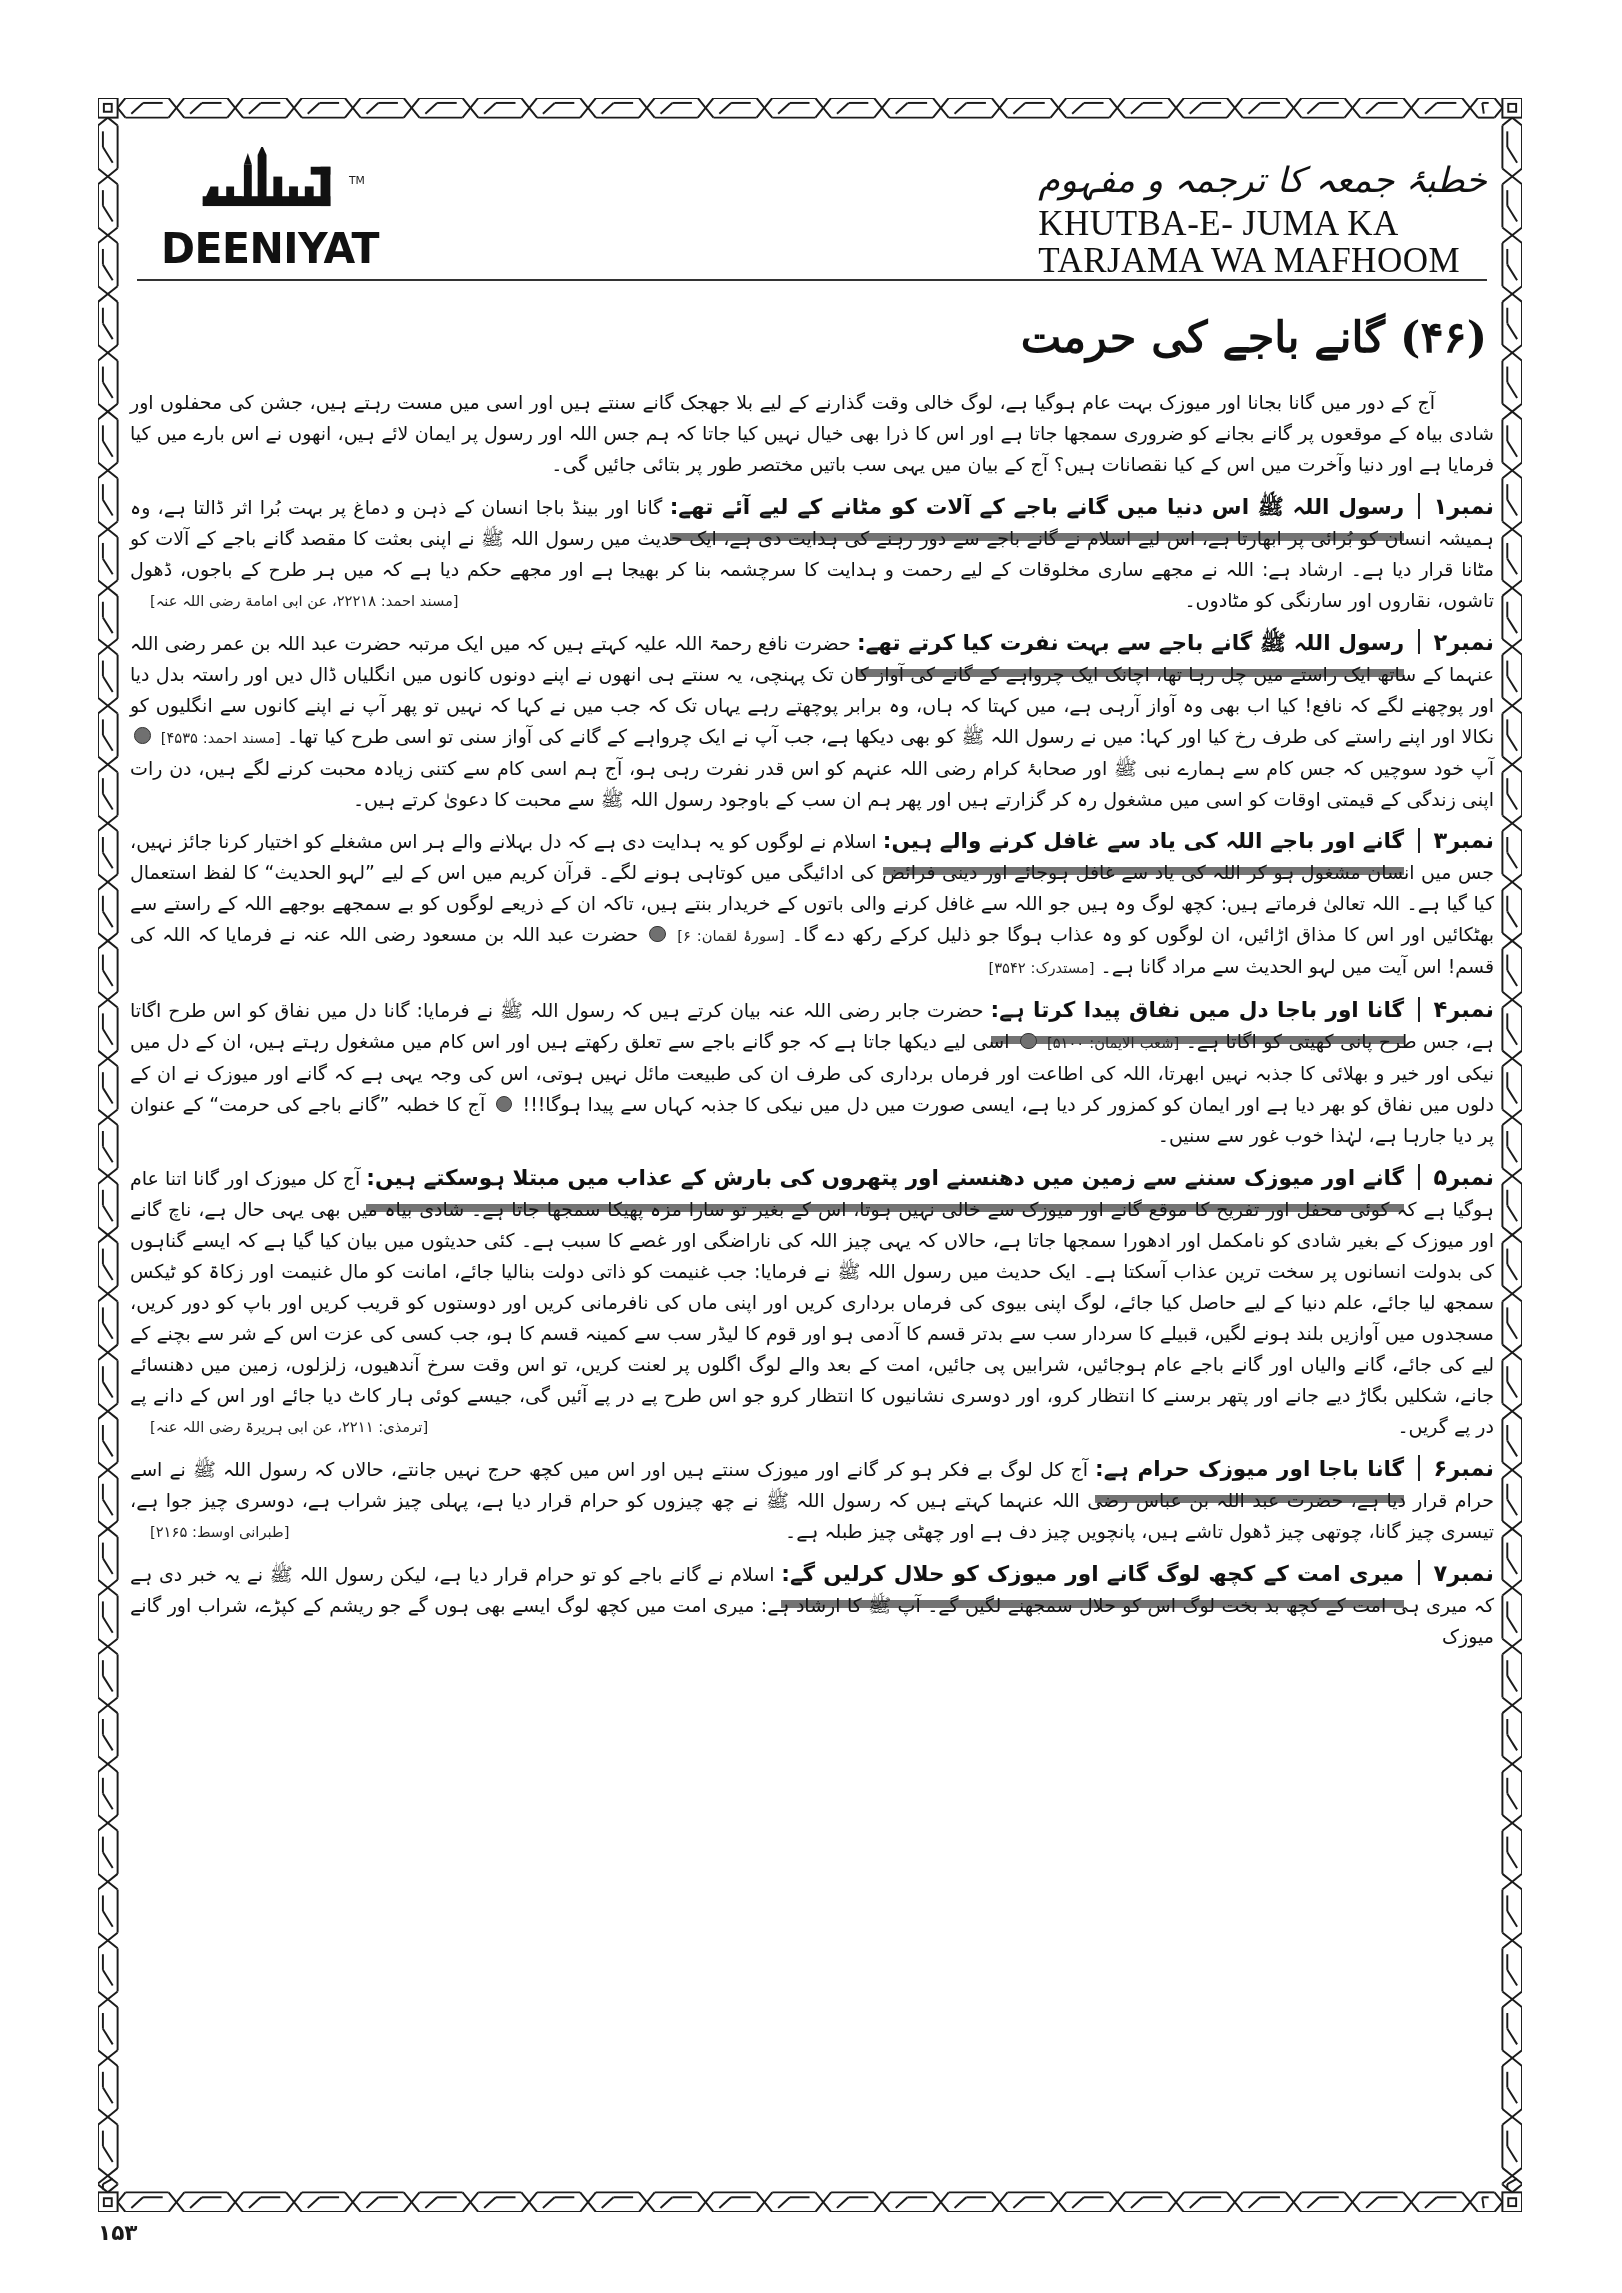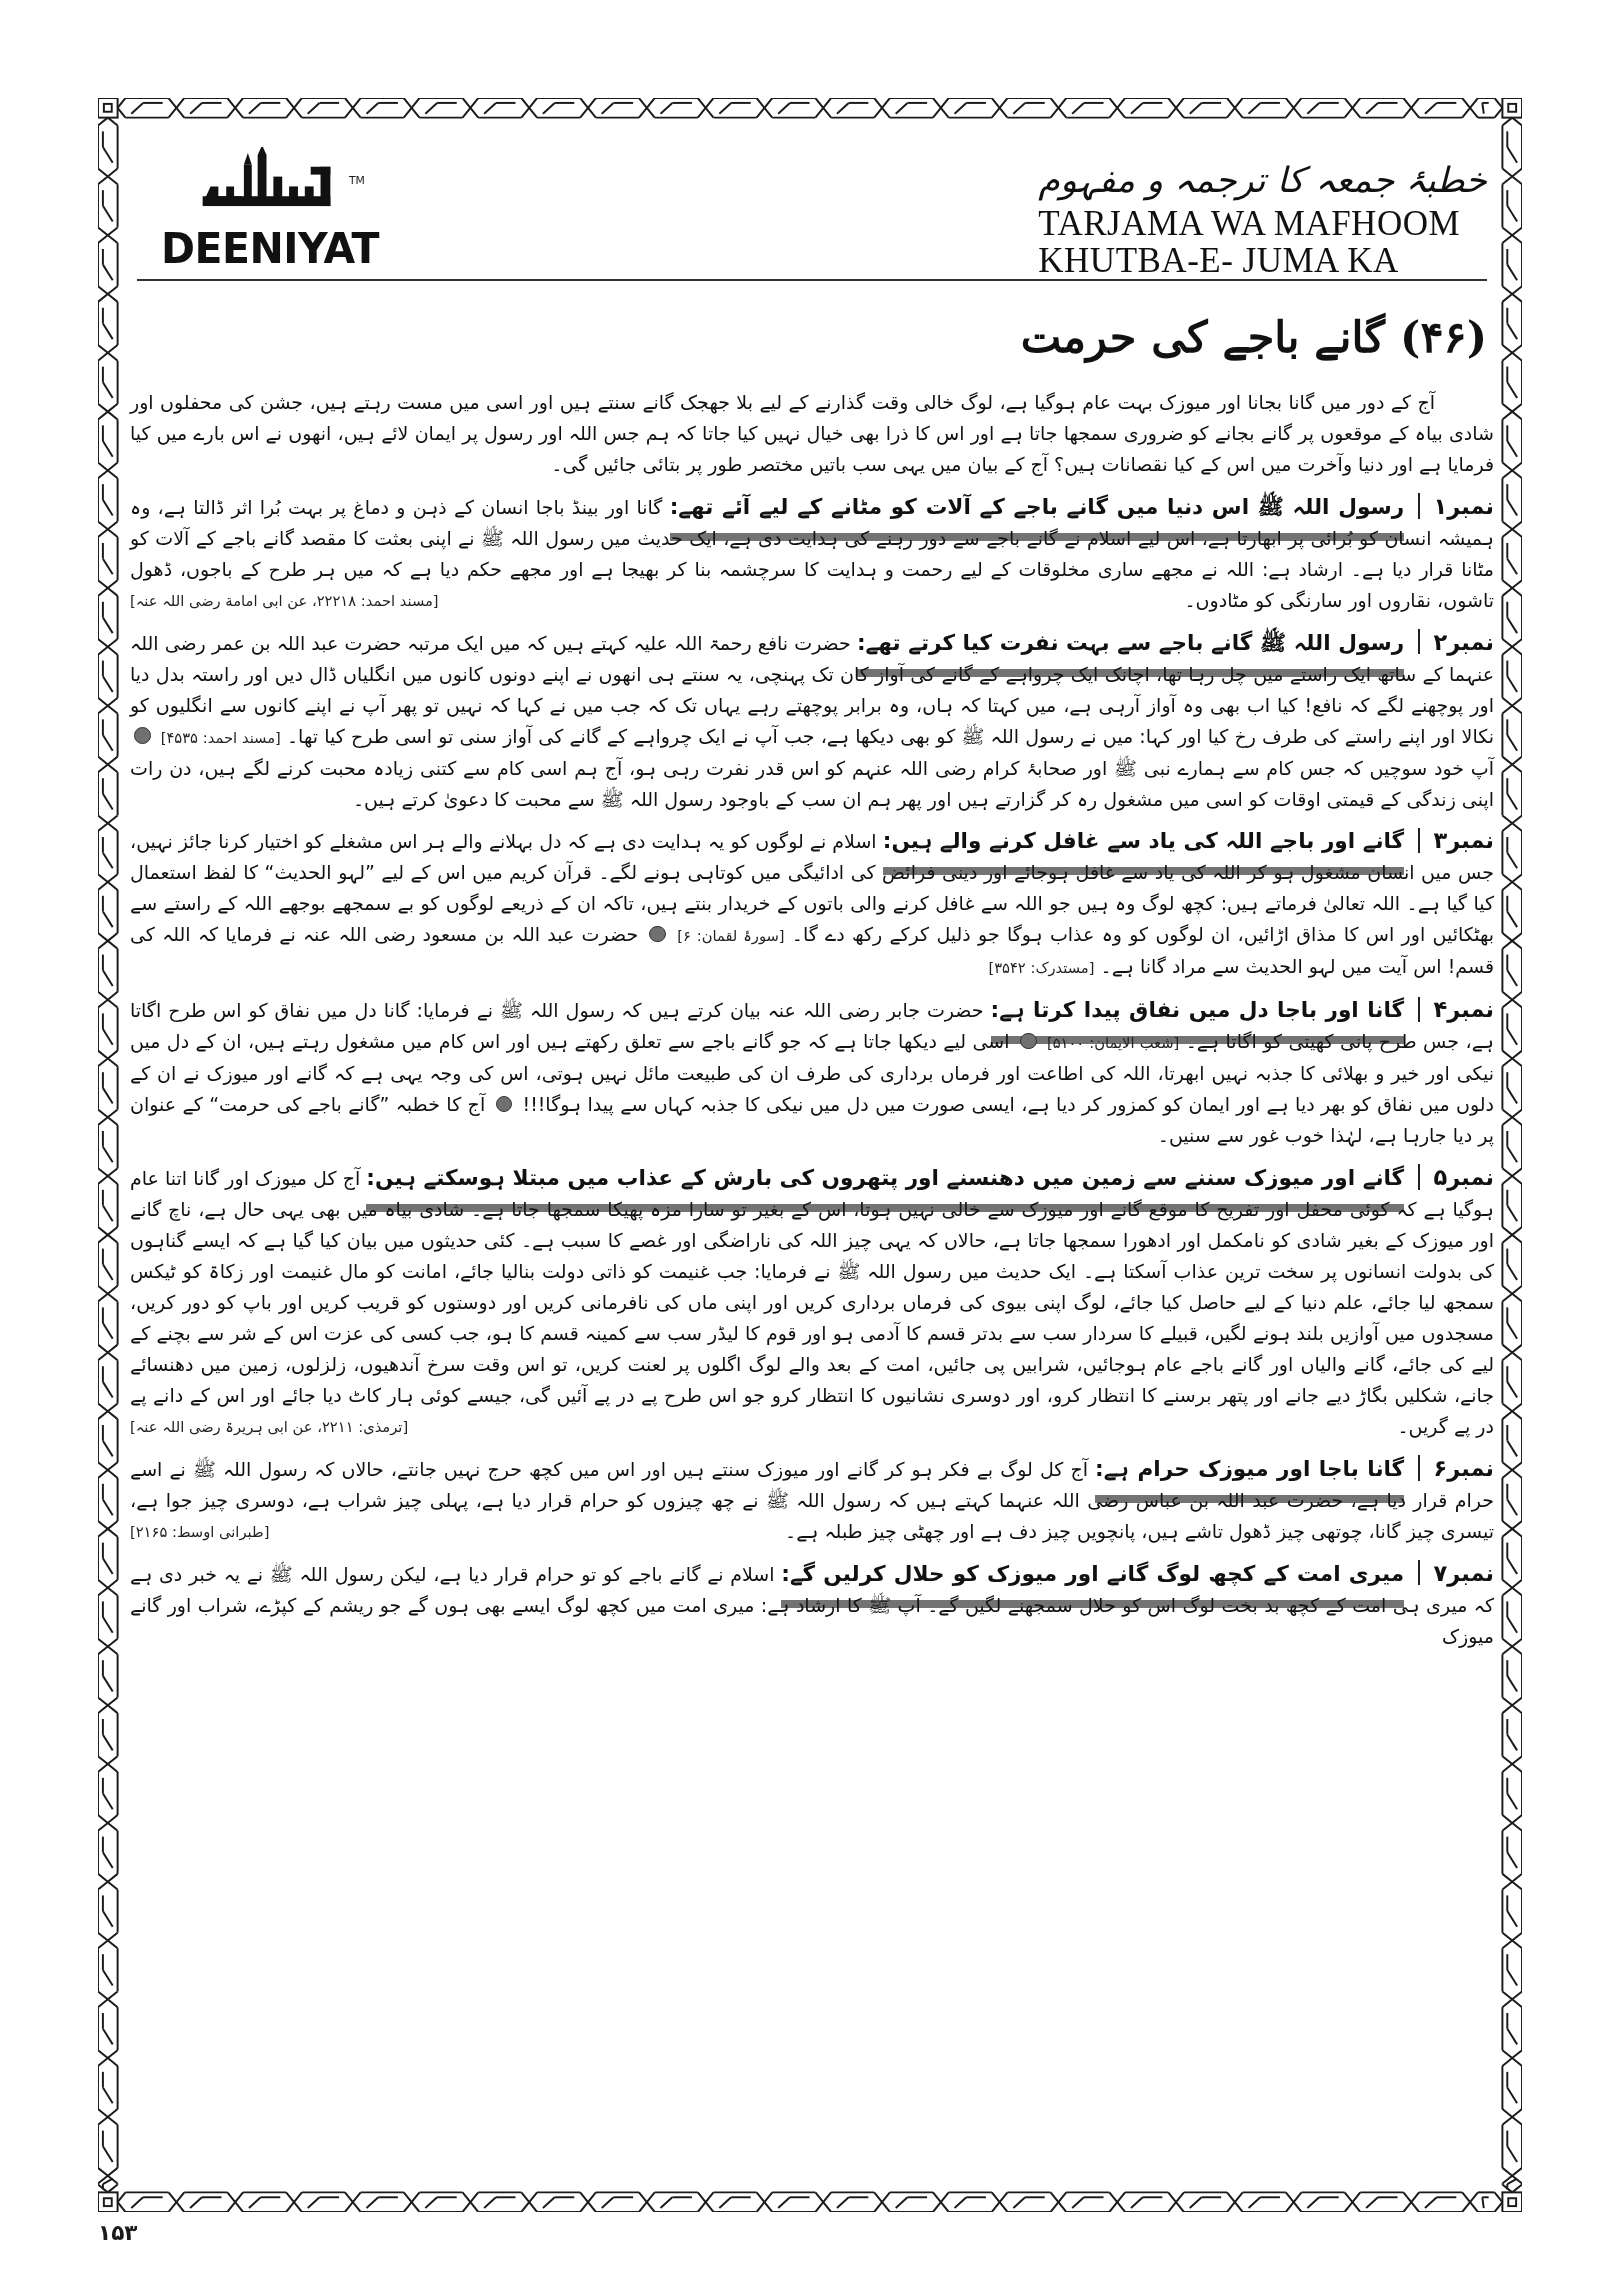--- a/index.html
+++ b/index.html
@@ -20,21 +20,21 @@
 
   .topic { position: absolute; left: 137px; top: 312px; width: 1350px; text-align: right; direction: rtl; font-family: "DejaVu Serif", serif; font-weight: bold; font-size: 43px; color: #111; }
 
   .body { position: absolute; left: 130px; top: 387px; width: 1364px; direction: rtl; text-align: justify; text-align-last: right; font-family: "DejaVu Sans", sans-serif; font-size: 19px; line-height: 31px; color: #111; }
   .para { margin: 0 0 10.8px 0; }
   .intro { text-indent: 59px; }
   .num { font-weight: bold; font-size: 22.5px; }
   .sep { display: inline-block; width: 2px; height: 25.5px; background: #222; margin: 0 13.7px; vertical-align: -4.9px; }
   .heading { font-weight: bold; font-size: 21.6px; border-bottom: 8px solid #737373; padding-bottom: 14px; }
   .ref { font-size: 14.7px; color: #222; white-space: nowrap; }
-  .ref-left { float: left; }
+  .ref-left { float: left; margin-left: 20px; }
   .dot { display: inline-block; width: 14.7px; height: 14.7px; border-radius: 50%; background: #707070; border: 1px solid #333; vertical-align: -1px; margin: 0 3.9px; }
 
   .page-number { position: absolute; left: 98px; top: 2220px; font-family: "DejaVu Sans", sans-serif; font-size: 21.6px; font-weight: bold; direction: rtl; }
 </style>
 </head>
 <body>
 
 <div class="frame">
   <svg id="border-svg" xmlns="http://www.w3.org/2000/svg" viewBox="0 0 1453 2157">
       <g fill="none" stroke="#1a1a1a" stroke-width="2">
@@ -1028,22 +1028,22 @@
         <rect x="140" y="20" width="10" height="40"></rect>
         <rect x="130" y="20" width="20" height="8"></rect>
       </g>
     </svg>
     <span class="logo-tm">TM</span>
     <div class="logo-word">DEENIYAT</div>
   </div>
 
   <div class="title-block">
     <div class="title-urdu">خطبۂ جمعہ کا ترجمہ و مفہوم</div>
+    <div class="title-en">KHUTBA-E- JUMA KA</div>
     <div class="title-en">TARJAMA WA MAFHOOM</div>
-    <div class="title-en">KHUTBA-E- JUMA KA</div>
   </div>
 </div>
 
 <div class="topic">
   <span>(۴۶)</span>
   <span>گانے باجے کی حرمت</span>
 </div>
 
 <div class="body" id="body">
   <p class="para intro">آج کے دور میں گانا بجانا اور میوزک بہت عام ہوگیا ہے، لوگ خالی وقت گذارنے کے لیے بلا جھجک گانے سنتے ہیں اور اسی میں مست رہتے ہیں، جشن کی محفلوں اور شادی بیاہ کے موقعوں پر گانے بجانے کو ضروری سمجھا جاتا ہے اور اس کا ذرا بھی خیال نہیں کیا جاتا کہ ہم جس اللہ اور رسول پر ایمان لائے ہیں، انھوں نے اس بارے میں کیا فرمایا ہے اور دنیا وآخرت میں اس کے کیا نقصانات ہیں؟ آج کے بیان میں یہی سب باتیں مختصر طور پر بتائی جائیں گی۔</p>

